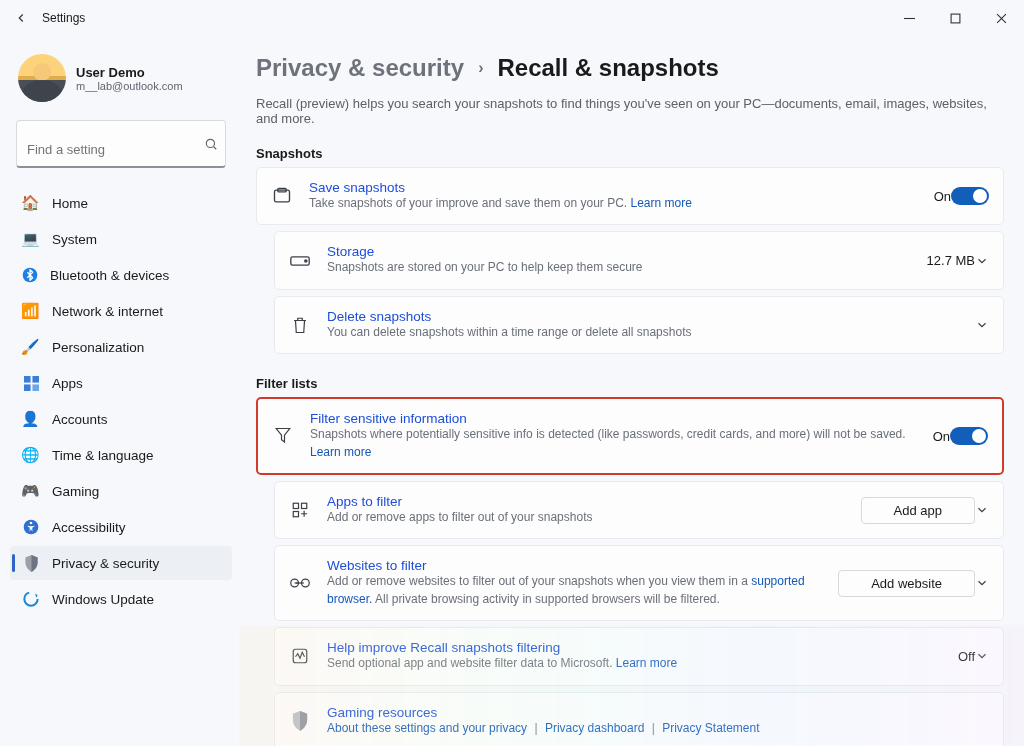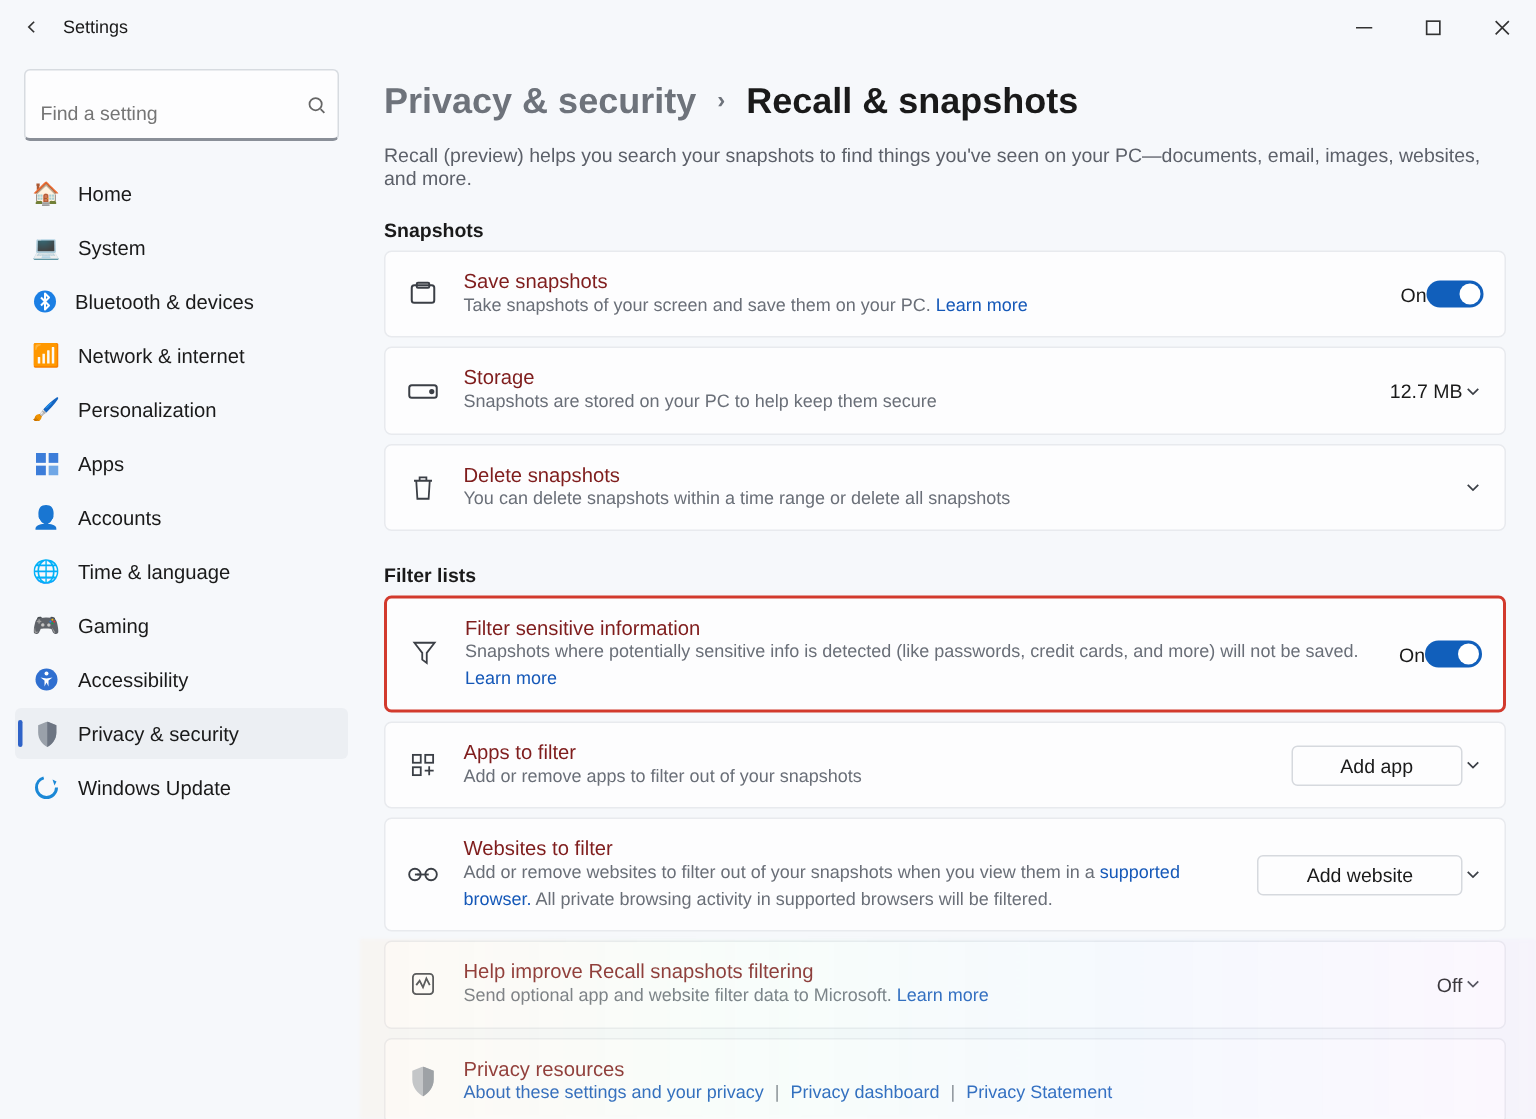--- a/index.html
+++ b/index.html
@@ -37,24 +37,24 @@
   
   .main { flex:1; padding: 18px 20px 20px 14px; overflow:auto; }
   .breadcrumb { display:flex; align-items:center; gap:14px; font-size:24px; font-weight:600; color:#1a1a1a; }
   .breadcrumb .muted { color:#6e737b; font-weight:600; }
   .breadcrumb .sep { color:#6e737b; font-size:16px; }
   .intro { margin-top:14px; font-size:13px; color:#5c6069; }
   .section-label { margin-top:20px; font-size:13px; font-weight:600; color:#1a1a1a; }
   .section-label.gap { margin-top:22px; }
 
   .card { background:#fdfdfe; border:1px solid #e8eaee; border-radius:5px; margin-top:6px; padding:12px 14px; display:flex; align-items:center; gap:16px; }
-  .card + .card { margin-top:6px; }
+  .card + .card { margin-top:6px;margin-left:18px; }
   .card-icon { width:22px; display:flex; align-items:center; justify-content:center; color:#3b3f46; flex-shrink:0; }
   .card-body { flex:1; min-width:0; }
-  .card-title { font-size:13.5px; color:#7f1d1d; }
+  .card-title { font-size:13.5px; color:#1d4ed8; }
   .card-desc { font-size:12px; color:#6a6f78; line-height:1.45; }
   .card-desc a, .intro a, .links a { color:#1558b8; text-decoration:none; }
   .card-right { display:flex; align-items:center; }
   .state { font-size:13px; color:#1a1a1a; }
   .toggle { width:38px; height:18px; border-radius:10px; background:#115fbb; position:relative; }
   .toggle::after { content:""; position:absolute; right:2px; top:2px; width:14px; height:14px; border-radius:50%; background:#fff; }
   .chev { color:#3b3f46; display:inline-flex; }
   .btn { border:1px solid #d6d9de; background:#fdfdfe; border-radius:4px; font-size:13px; padding:5px 32px; color:#1a1a1a; }
 
   .card.highlight { border:2.5px solid #d23a2d; }
@@ -93,20 +93,27 @@
         <svg width="11" height="11" viewBox="0 0 10 10">
           <path d="M1 1l8 8M9 1l-8 8" stroke="#333" stroke-width="1"></path>
         </svg>
       </div>
   </div>
 </div>
 
 <div class="shell">
 
   <aside class="sidebar">
+    <div class="profile">
+      <div class="avatar"></div>
+      <div>
+        <div class="name">User Demo</div>
+        <div class="email">m__lab@outlook.com</div>
+      </div>
+    </div>
 
     <div class="search">
       <input type="text" placeholder="Find a setting" style="">
       <span class="icon">
         <svg width="14" height="14" viewBox="0 0 24 24" fill="none" stroke="currentColor" stroke-width="2">
             <circle cx="11" cy="11" r="7"></circle>
             <path d="M21 21l-4.3-4.3"></path>
           </svg>
       </span>
     </div>
@@ -203,21 +210,21 @@
 
     <div class="card">
       <div class="card-icon">
           <svg width="20" height="20" viewBox="0 0 24 24" fill="none" stroke="#3b3f46" stroke-width="1.6">
             <rect x="3" y="5" width="18" height="14" rx="2"></rect>
             <rect x="7" y="3" width="10" height="4" rx="1"></rect>
           </svg>
         </div>
       <div class="card-body">
         <div class="card-title">Save snapshots</div>
-        <div class="card-desc"><span>Take snapshots of your screen and save them on your PC. </span><a href="#">Learn more</a></div>
+        <div class="card-desc"><span>Take snapshots of your improve and save them on your PC. </span><a href="#">Learn more</a></div>
       </div>
       <div class="card-right">
         <span class="state">On</span>
         <div class="toggle"></div>
       </div>
     </div>
 
     <div class="card">
       <div class="card-icon">
           <svg width="20" height="12" viewBox="0 0 24 12" fill="none" stroke="#3b3f46" stroke-width="1.6">
@@ -344,21 +351,21 @@
     </div>
 
     <div class="card">
       <div class="card-icon">
           <svg width="18" height="20" viewBox="0 0 24 28">
             <path d="M12 0l10 4v8c0 8-5 13-10 16C7 25 2 20 2 12V4z" fill="#b8bec7"></path>
             <path d="M12 0l10 4v8c0 8-5 13-10 16V0z" fill="#8c939e"></path>
           </svg>
         </div>
       <div class="card-body">
-        <div class="card-title">Privacy resources</div>
+        <div class="card-title">Gaming resources</div>
         <div class="card-desc links-line">
           <a href="#">About these settings and your privacy</a>
           <span class="divider">|</span>
           <a href="#">Privacy dashboard</a>
           <span class="divider">|</span>
           <a href="#">Privacy Statement</a>
         </div>
       </div>
     </div>
 

